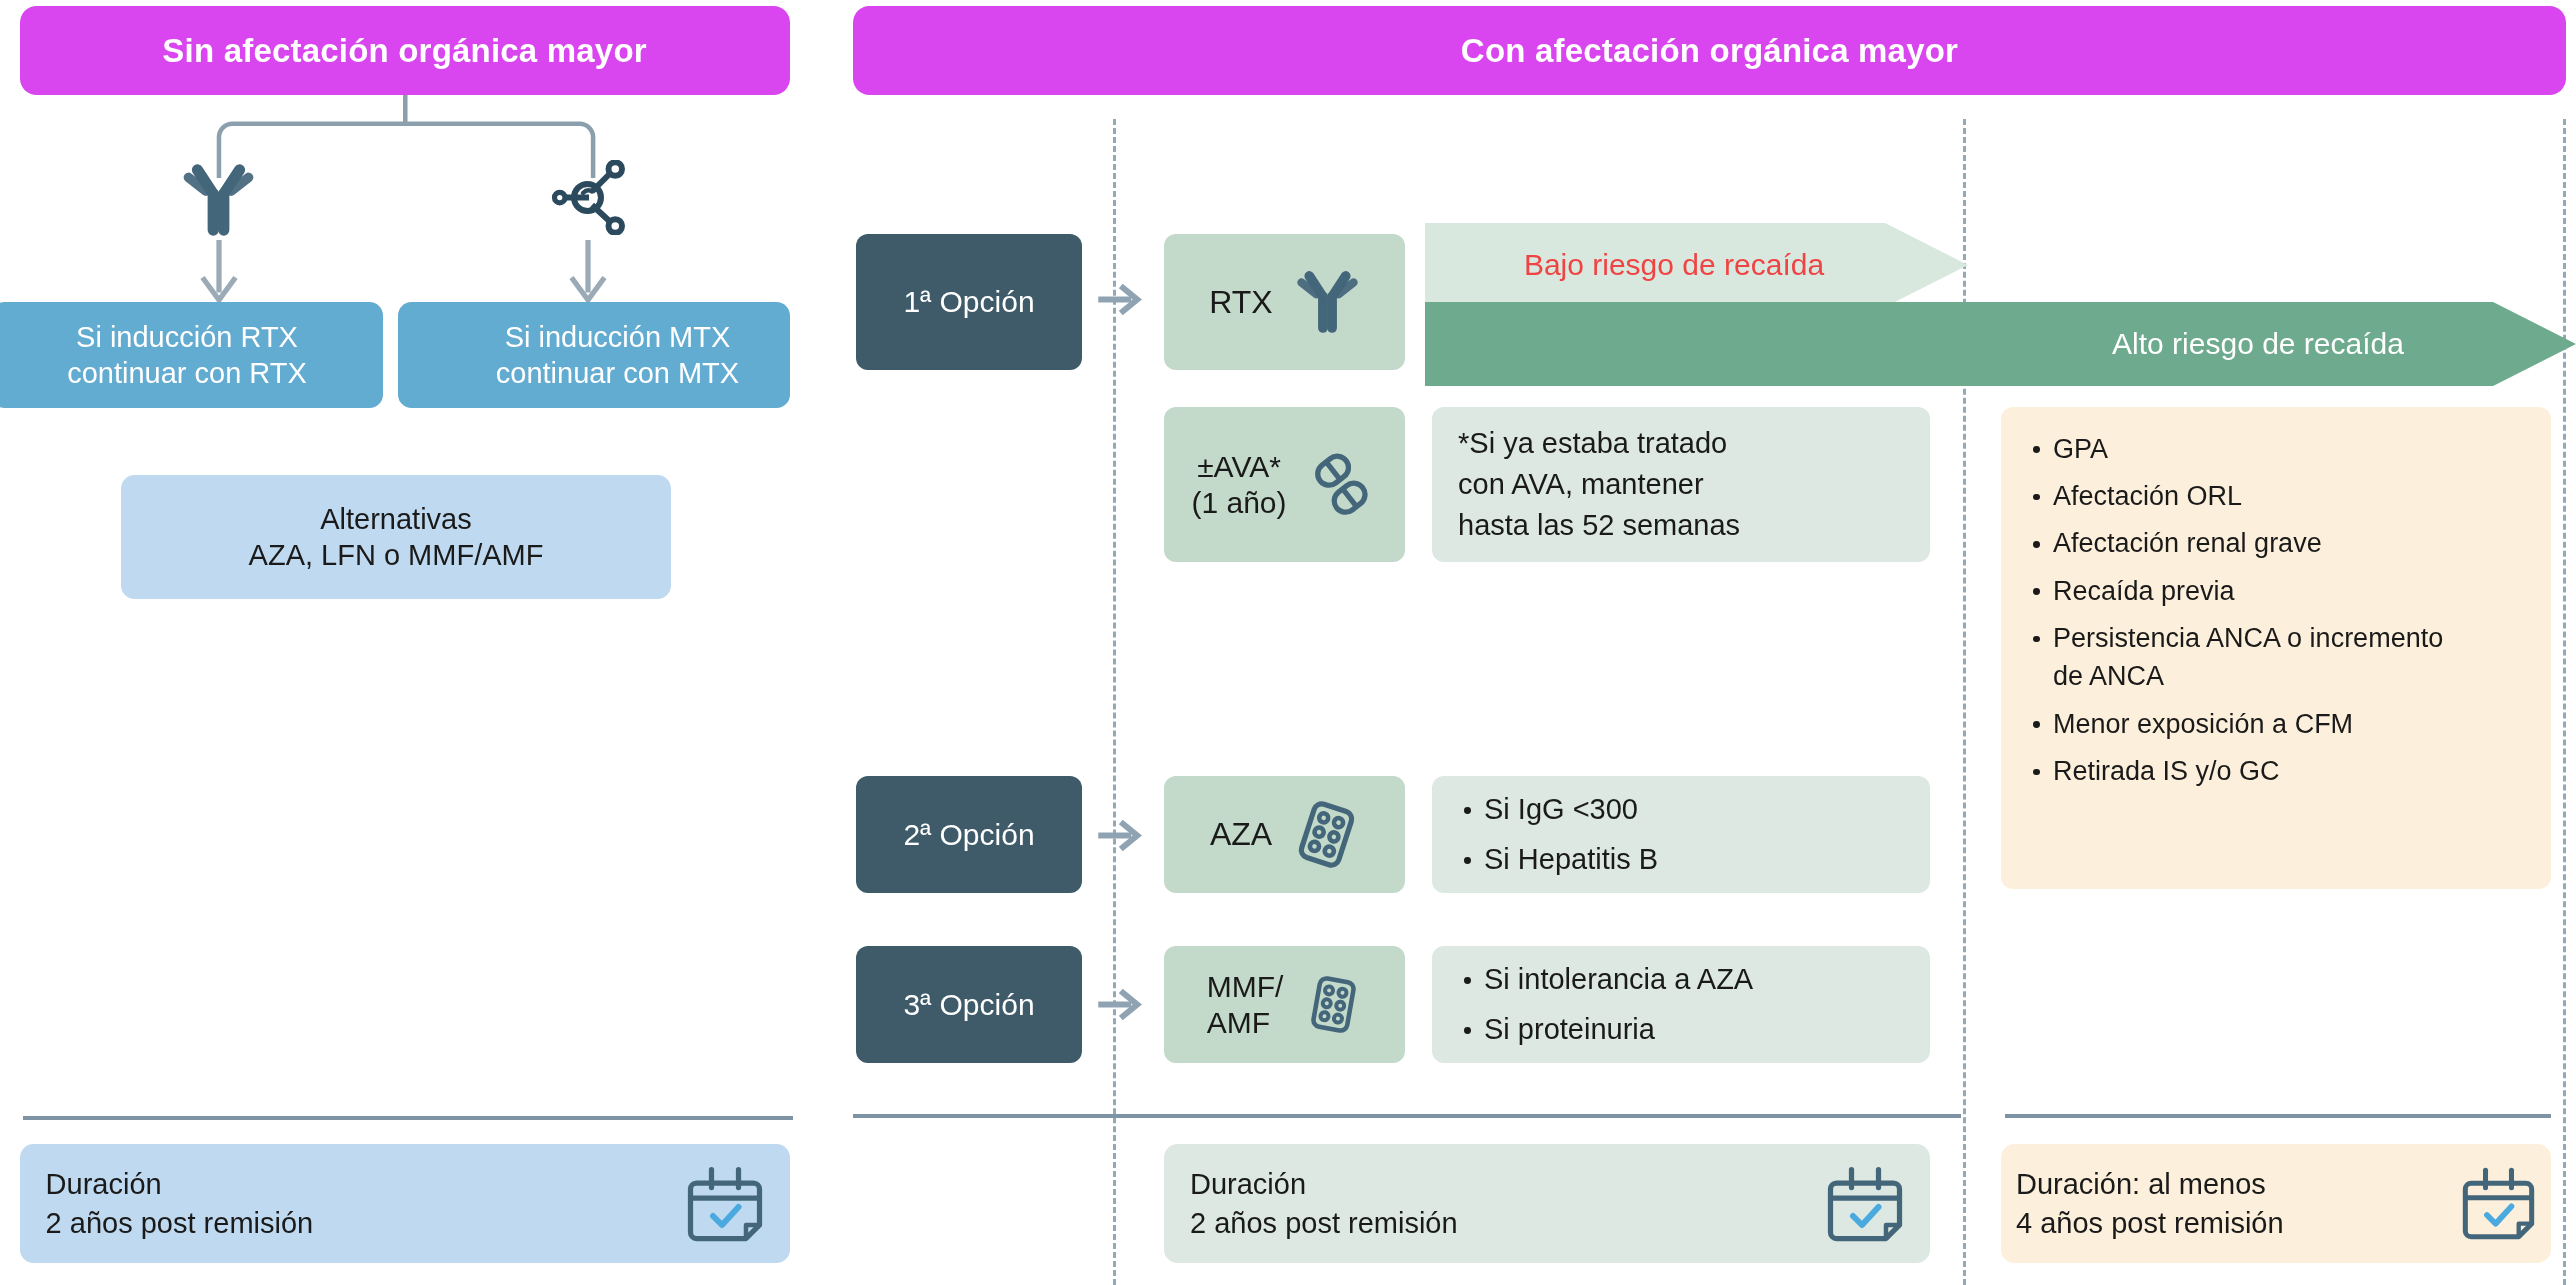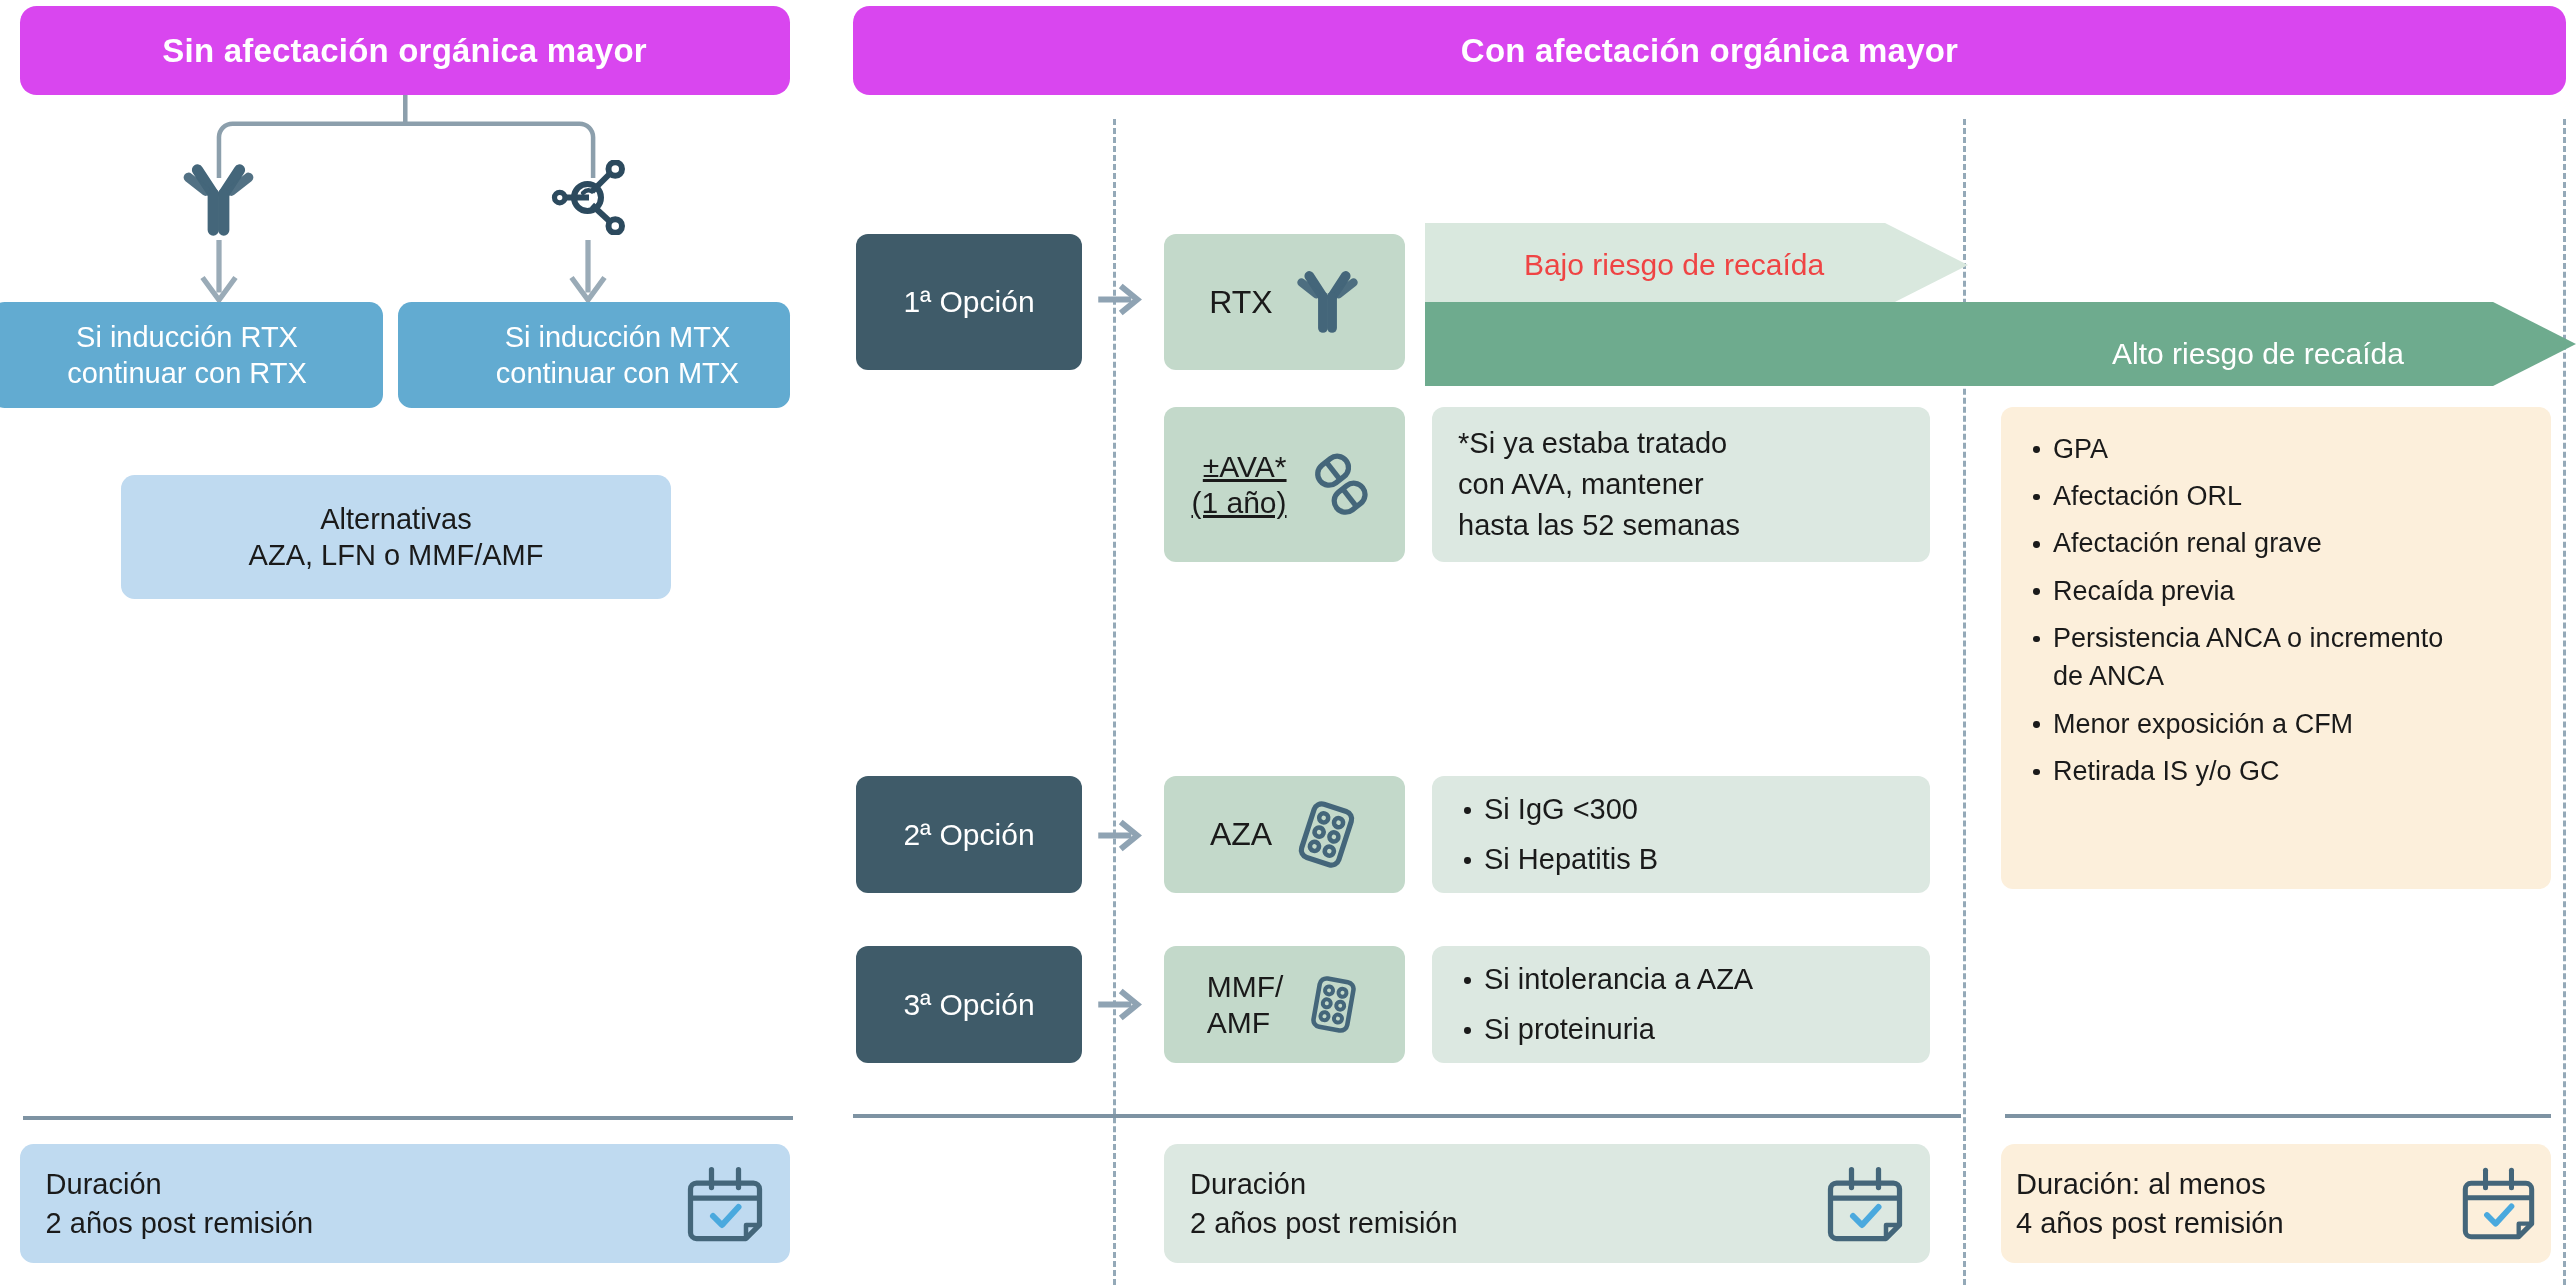--- a/index.html
+++ b/index.html
@@ -229,26 +229,26 @@
 <svg class="abs" style="left:1425px;top:223px;width:543px;height:84px;" viewBox="0 0 720 112" preserveAspectRatio="none">
   <path d="M0 0 H610 L720 56 L610 112 H0 Z" fill="#d9e8de"></path>
 </svg>
 <div class="abs banner-text" style="left:1425px;top:223px;width:498px;height:84px;display:flex;align-items:center;justify-content:center;font-size:30px;color:#ef4444;">
   <span>Bajo riesgo de recaída</span>
 </div>
 
 <svg class="abs" style="left:1425px;top:302px;width:1151px;height:84px;" viewBox="0 0 1527 112" preserveAspectRatio="none">
   <path d="M0 0 H1417 L1527 56 L1417 112 H0 Z" fill="#6eab8e"></path>
 </svg>
-<div class="abs banner-text" style="left:1968px;top:302px;width:580px;height:104px;display:flex;align-items:center;justify-content:center;font-size:30px;color:#ffffff;">
+<div class="abs banner-text" style="left:1968px;top:302px;width:580px;height:84px;display:flex;align-items:center;justify-content:center;font-size:30px;color:#ffffff;">
   <span>Alto riesgo de recaída</span>
 </div>
 
 <div class="abs drug-box" style="left:1164px;top:407px;width:241px;height:155px;font-size:30px;">
-  <div style="text-align:right;text-decoration:underline;">
+  <div style="text-align:center;">
     <div>±AVA*</div>
     <div>(1 año)</div>
   </div>
   <svg style="width:69px;height:69px;" viewBox="0 0 92 92">
     <use href="#g-capsules"></use>
   </svg>
 </div>
 <div class="abs detail-box" style="left:1432px;top:407px;width:498px;height:155px;font-size:29px;">
   <div>
     <div>*Si ya estaba tratado</div>

